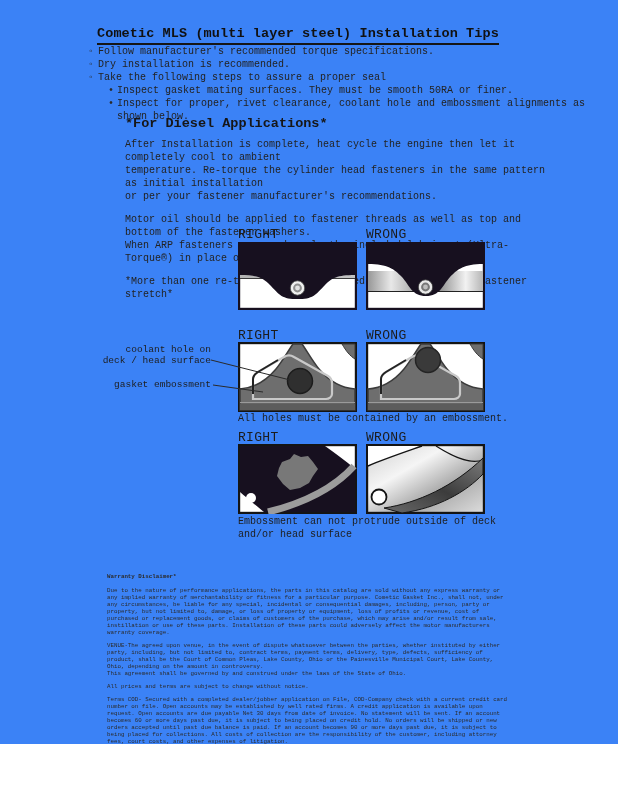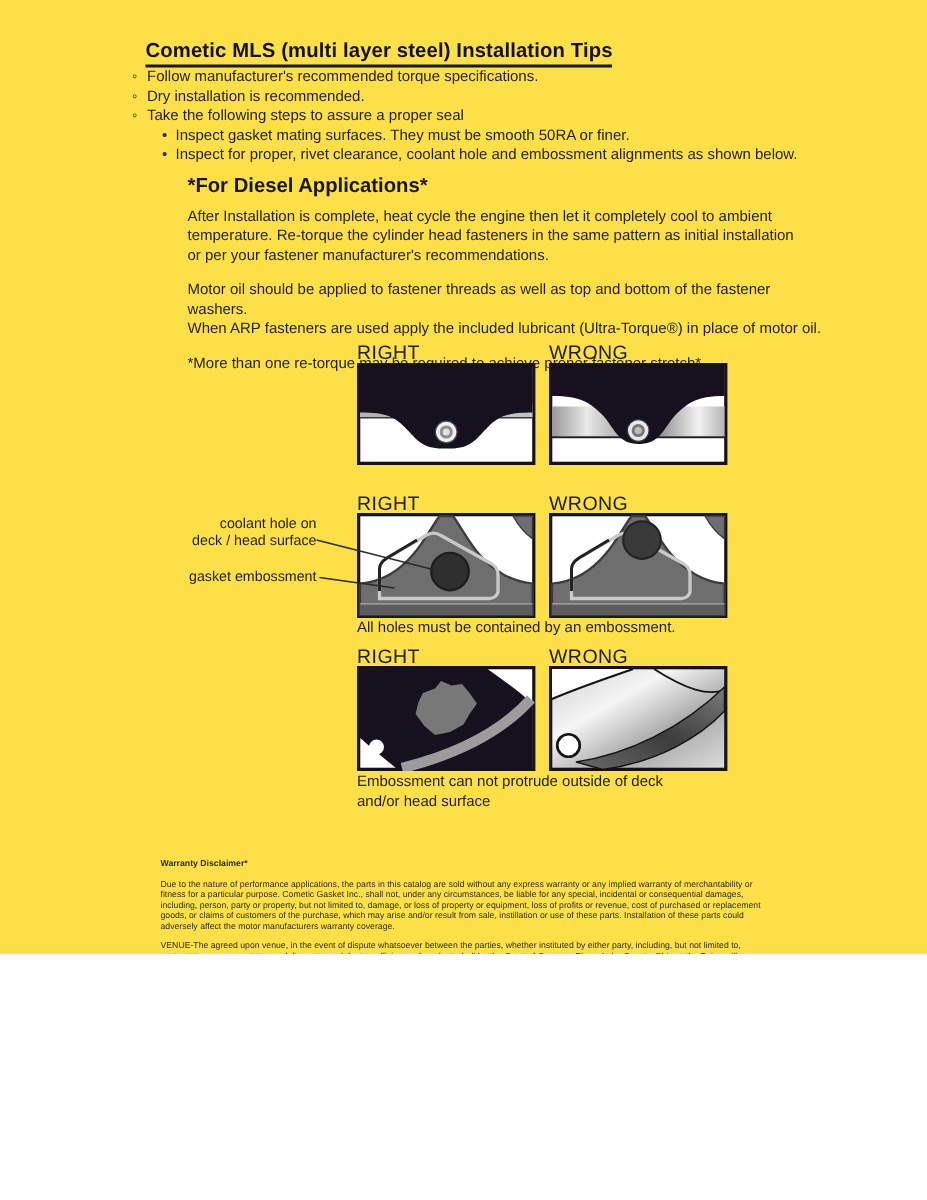--- a/index.html
+++ b/index.html
@@ -1,18 +1,18 @@
 <!DOCTYPE html>
 <html><head>
 <meta charset="utf-8">
 <style>
   html,body{margin:0;padding:0;background:#ffffff;}
   .page{
-    position:relative;width:618px;height:636px;background:#fde047;overflow:hidden;
-    font-family:Liberation Sans, sans-serif;color:#232323;
+    position:relative;width:618px;height:744px;background:#3b82f6;overflow:hidden;
+    font-family:Liberation Mono, monospace;color:#232323;
   }
   .abs{position:absolute;}
   .page-title{
     left:97px;top:26px;font-size:13.5px;font-weight:700;color:#111;
     border-bottom:2px solid #161616;padding-bottom:2px;letter-spacing:.1px;white-space:nowrap;
   }
   .bullets{left:88px;top:45px;font-size:10px;line-height:13px;width:530px;}
   .b-row{display:flex;}
   .b-row .mk{width:10px;flex:0 0 10px;color:#2a2a2a;}
   .b-row.sub{margin-left:20px;}

